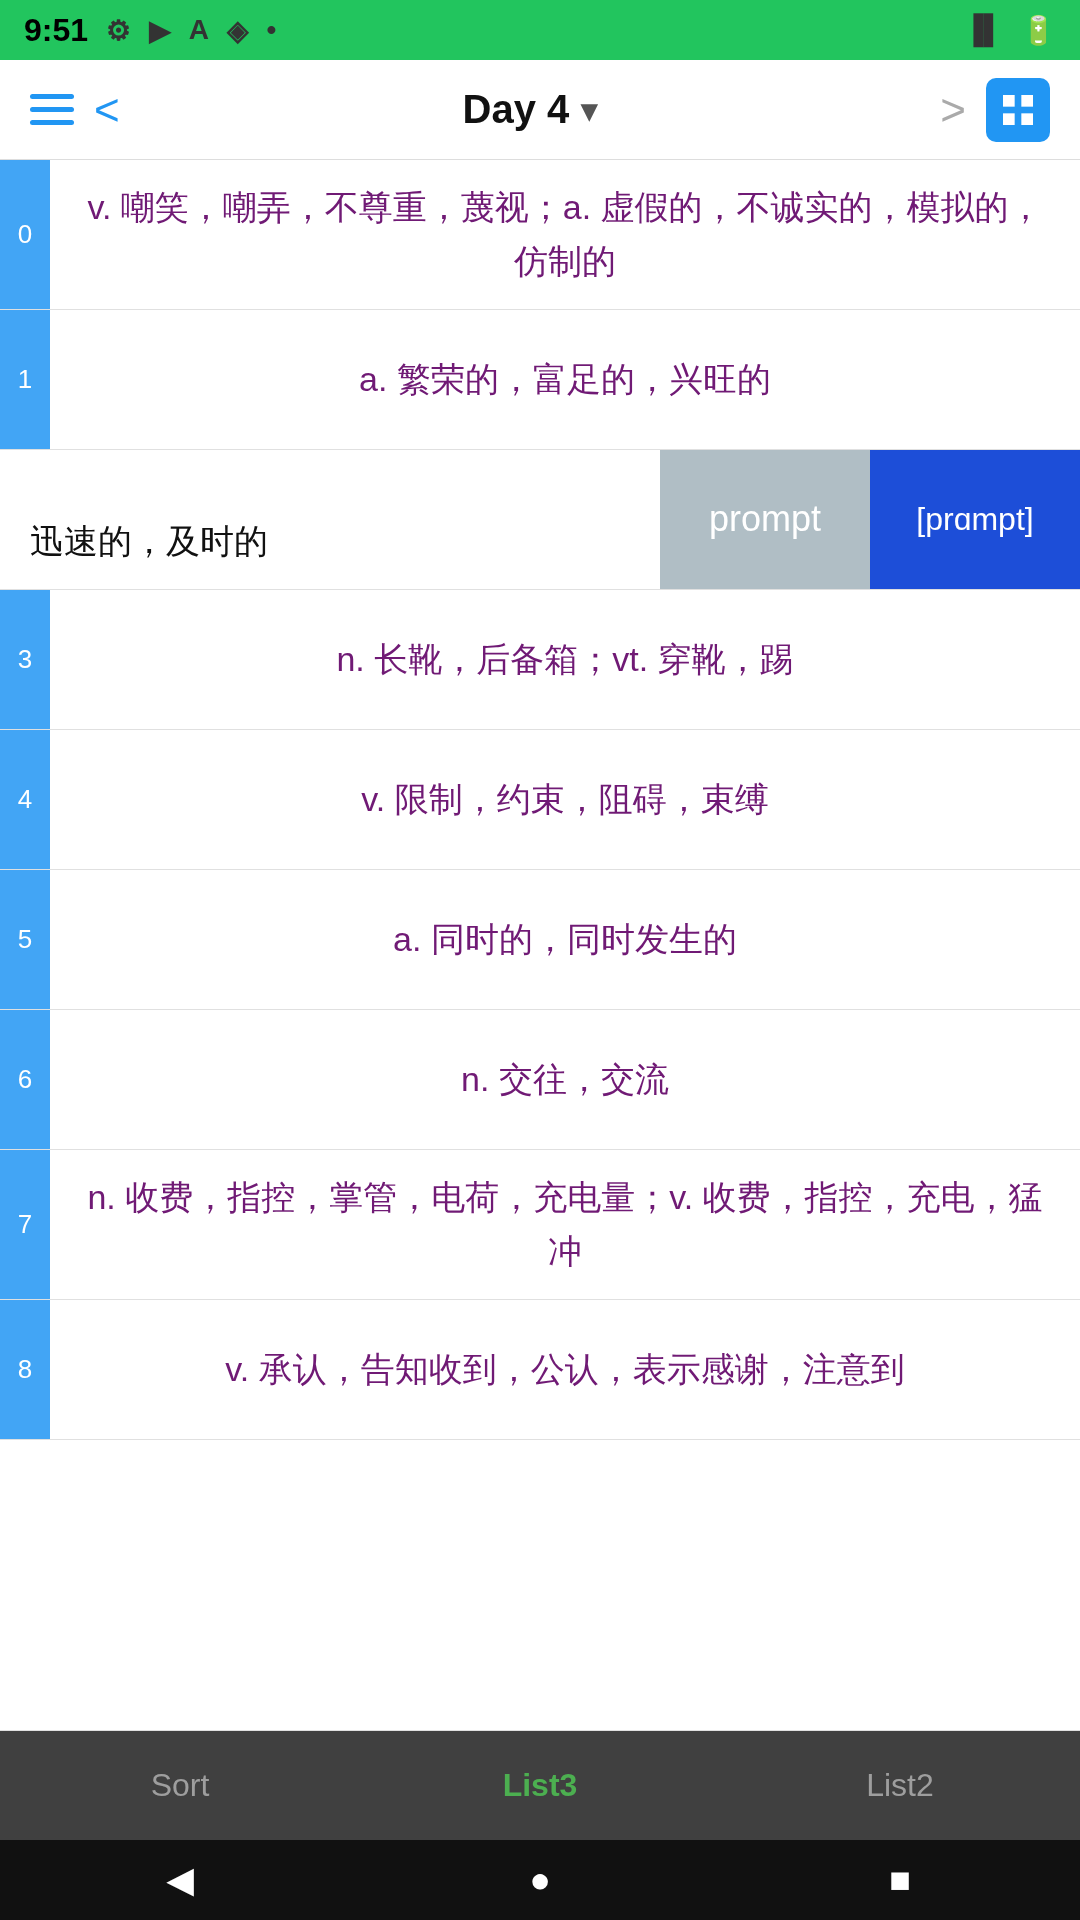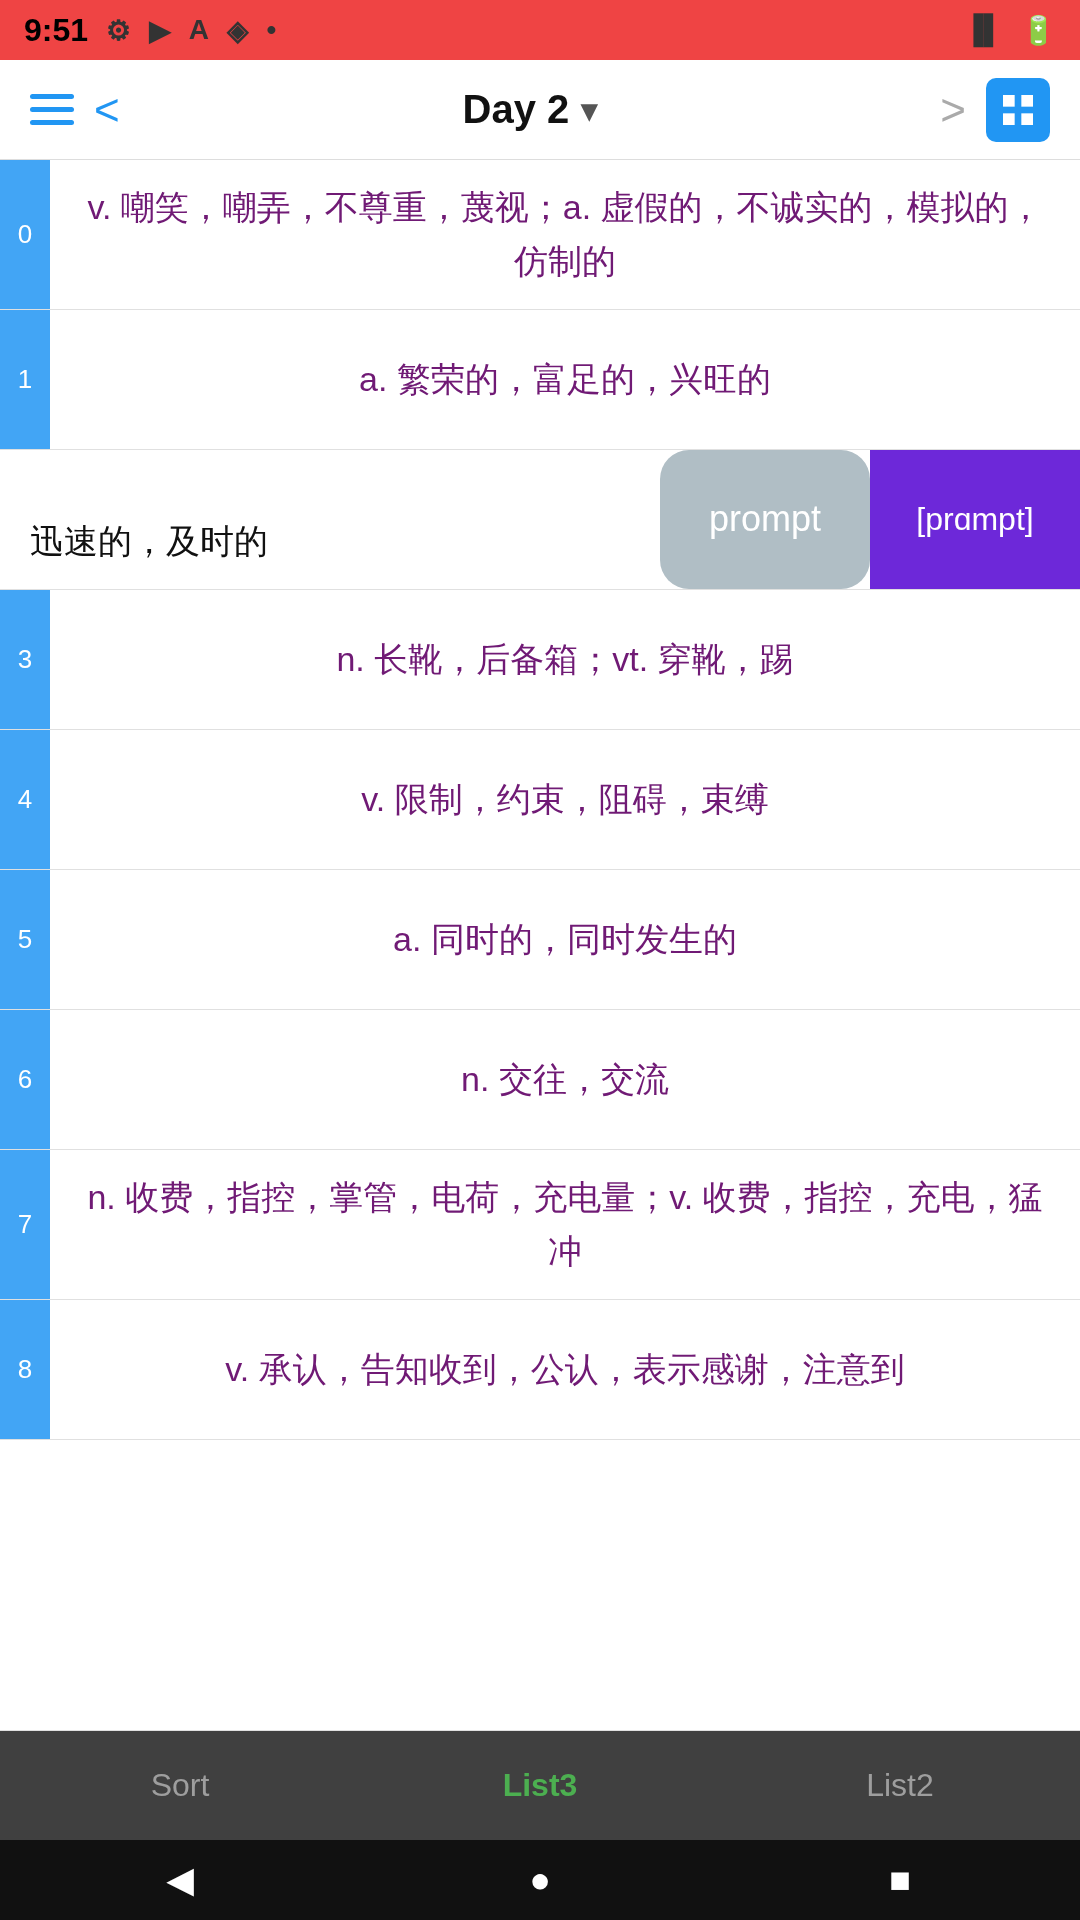--- a/index.html
+++ b/index.html
@@ -8,21 +8,21 @@
     body {
       width: 1080px;
       min-height: 1920px;
       font-family: sans-serif;
       background: #fff;
       overflow-x: hidden;
     }
 
     
     .status-bar {
-      background: #ef4444;
+      background: #22c55e;
       height: 60px;
       display: flex;
       align-items: center;
       justify-content: space-between;
       padding: 0 24px;
       font-size: 28px;
       font-weight: bold;
     }
     .status-bar .left { display: flex; align-items: center; gap: 18px; }
     .status-bar .right { display: flex; align-items: center; gap: 18px; }
@@ -127,26 +127,25 @@
 
     .overlay-word {
       flex: 1;
       background: #b0bec5;
       display: flex;
       align-items: center;
       justify-content: center;
       font-size: 36px;
       color: white;
       font-weight: 500;
-      border-radius: 29px;
     }
 
     .overlay-phonetic {
       flex: 1;
-      background: #6d28d9;
+      background: #1d4ed8;
       display: flex;
       align-items: center;
       justify-content: center;
       font-size: 32px;
       color: white;
       font-weight: 500;
     }
 
     
     .bottom-tabs {
@@ -225,21 +224,21 @@
 <div class="nav-bar">
   <div class="nav-left">
     <div class="hamburger-icon">
       <span></span>
         <span></span>
         <span></span>
     </div>
     <span class="nav-chevron">&lt;</span>
   </div>
   <div class="nav-center">
-    <span class="nav-title-text">Day 2</span>
+    <span class="nav-title-text">Day 4</span>
     <span class="nav-title-down">▾</span>
   </div>
   <div class="nav-right">
     <span class="nav-forward">&gt;</span>
     <div class="grid-icon">
       <svg viewBox="0 0 24 24" xmlns="http://www.w3.org/2000/svg">
         <rect x="3" y="3" width="7" height="7"></rect>
         <rect x="14" y="3" width="7" height="7"></rect>
         <rect x="3" y="14" width="7" height="7"></rect>
         <rect x="14" y="14" width="7" height="7"></rect>

